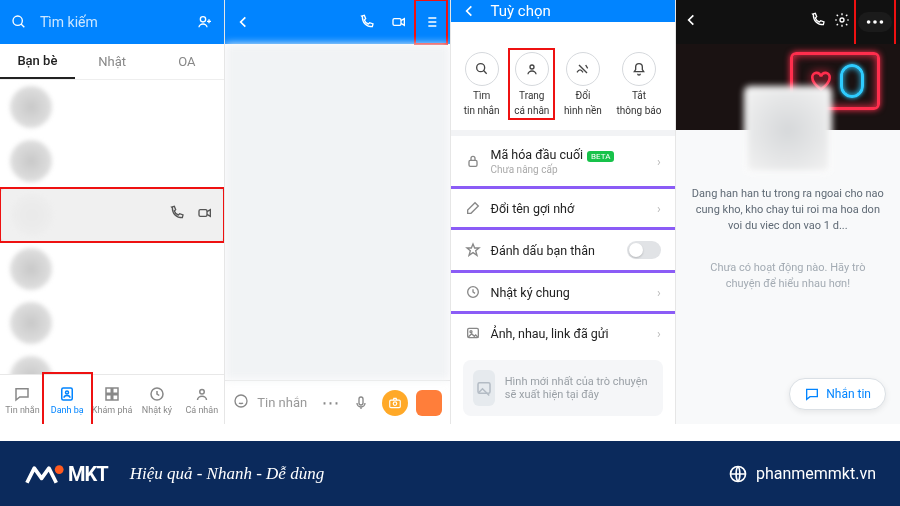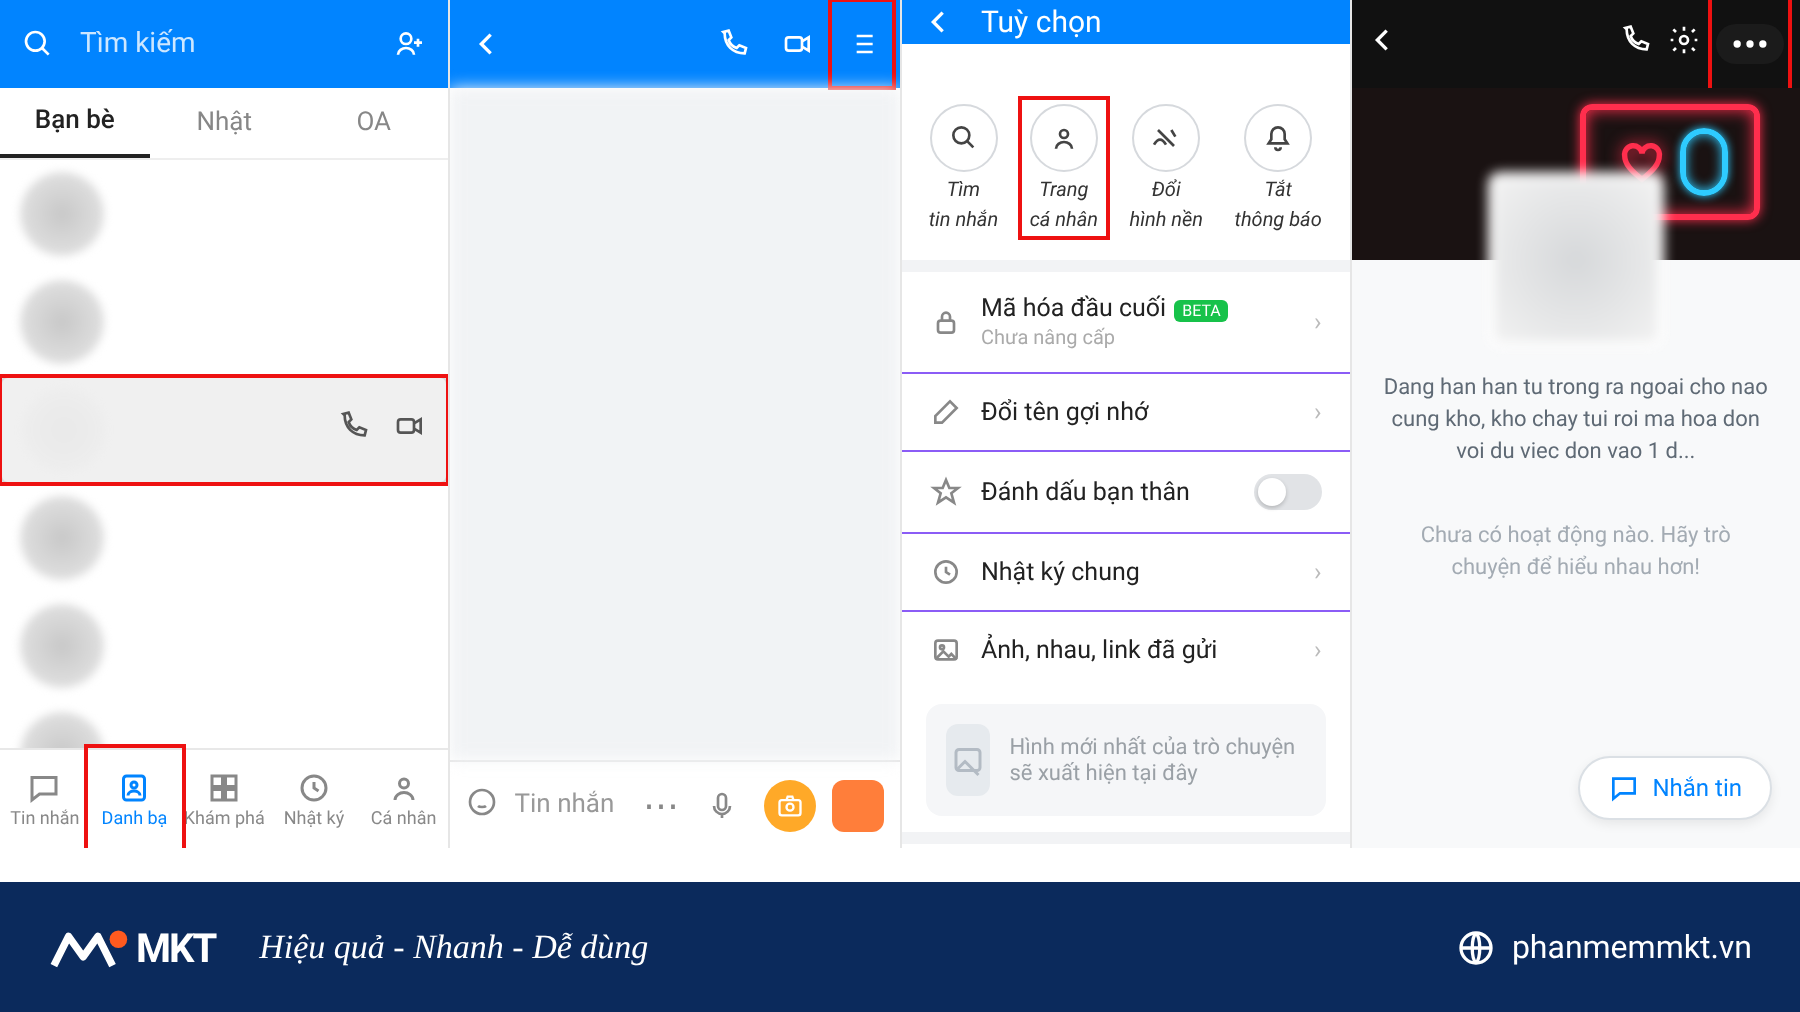--- a/index.html
+++ b/index.html
@@ -39,23 +39,23 @@
   .chat-input { height:44px; border-top:1px solid #e6e6e6; display:flex; align-items:center; padding:0 8px; gap:8px; background:#fff; }
   .chat-input .ph { color:#999; font-size:13px; flex:1; }
   .chat-input .micro, .chat-input .cam { width:26px; height:26px; border-radius:50%; display:flex; align-items:center; justify-content:center; }
   .chat-input .cam { background:#ffa928; }
   .chat-input .gal { width:26px; height:26px; border-radius:6px; background:#ff7e3a; }
 
   
   .opt-avatar { width:78px; height:78px; border-radius:50%; background:radial-gradient(circle,#cfd4d8,#eef0f2); filter:blur(3px); margin:14px auto 6px; }
   .opt-name { height:16px; }
   .action-row { display:flex; justify-content:space-around; padding: 10px 6px 14px; border-bottom: 6px solid #f2f3f5; }
-  .action-btn { display:flex; flex-direction:column; align-items:center; font-size:10px; color:#333; gap:4px;font-style:italic; }
+  .action-btn { display:flex; flex-direction:column; align-items:center; font-size:10px; color:#333; gap:4px; }
   .action-btn .circ { width:34px; height:34px; border:1px solid #d6d9dd; border-radius:50%; display:flex; align-items:center; justify-content:center; color:#444; }
-  .opt-item { display:flex; align-items:center; gap:10px; padding: 11px 14px; font-size:12.5px; color:#222; border-bottom:1px solid #8b5cf6; position:relative; }
+  .opt-item { display:flex; align-items:center; gap:10px; padding: 11px 14px; font-size:12.5px; color:#222; border-bottom:3px solid #8b5cf6; position:relative; }
   .opt-item .chev { margin-left:auto; color:#bbb; }
   .opt-item .sub { font-size:10px; color:#aaa; display:block; margin-top:2px; }
   .beta { background:#17c24a; color:#fff; font-size:8px; padding:1px 4px; border-radius:3px; margin-left:4px; }
   .toggle { width:34px; height:18px; background:#e1e3e6; border-radius:10px; margin-left:auto; position:relative;}
   .toggle::after{content:"";position:absolute;width:14px;height:14px;background:#fff;border-radius:50%;top:2px;left:2px;box-shadow:0 1px 2px rgba(0,0,0,.2);}
   .media-box { background:#f5f6f8; border-radius:8px; margin:8px 12px; padding:10px; display:flex; gap:10px; align-items:center; font-size:11px; color:#9aa0a6; }
   .media-thumb { width:36px;height:36px;border-radius:6px;background:#e6eaee; display:flex;align-items:center;justify-content:center; }
 
   
   .s4-hdr { background:#111; height:44px; display:flex; align-items:center; padding:0 8px; gap:8px; color:#fff; }

